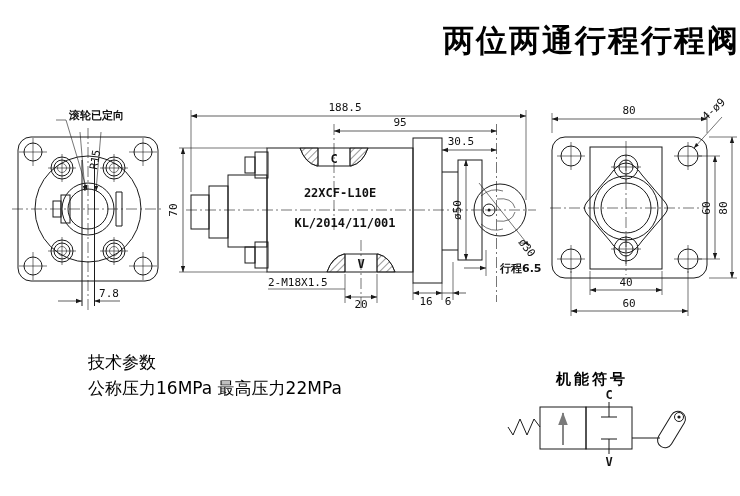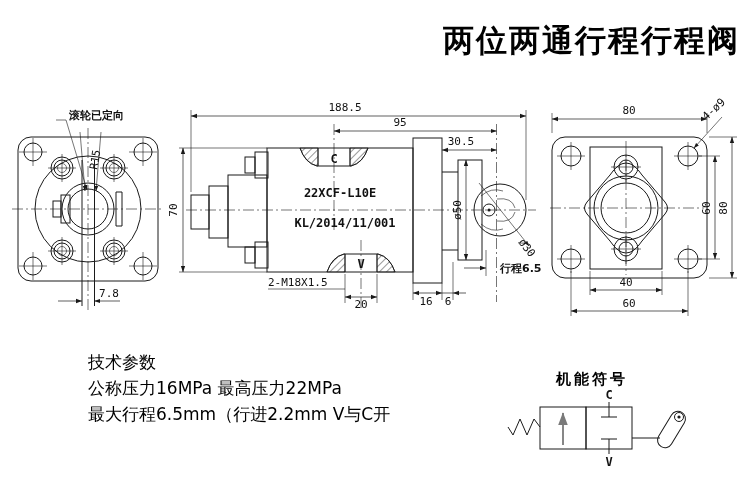--- a/index.html
+++ b/index.html
@@ -321,18 +321,17 @@
       <circle cx="679" cy="417" r="1.6" fill="#1a1a1a"></circle>
     </g>
   </g>
 </svg>
 
 <div class="title">两位两通行程行程阀</div>
 
 <div class="params">
   <div>技术参数</div>
   <div>公称压力16MPa 最高压力22MPa</div>
-  <div>最大行程6.5mm（行进2.2mm V与C开</div>
 </div>
 
 <div class="symtitle">机能符号</div>
 
 </div>
 
 </body></html>

